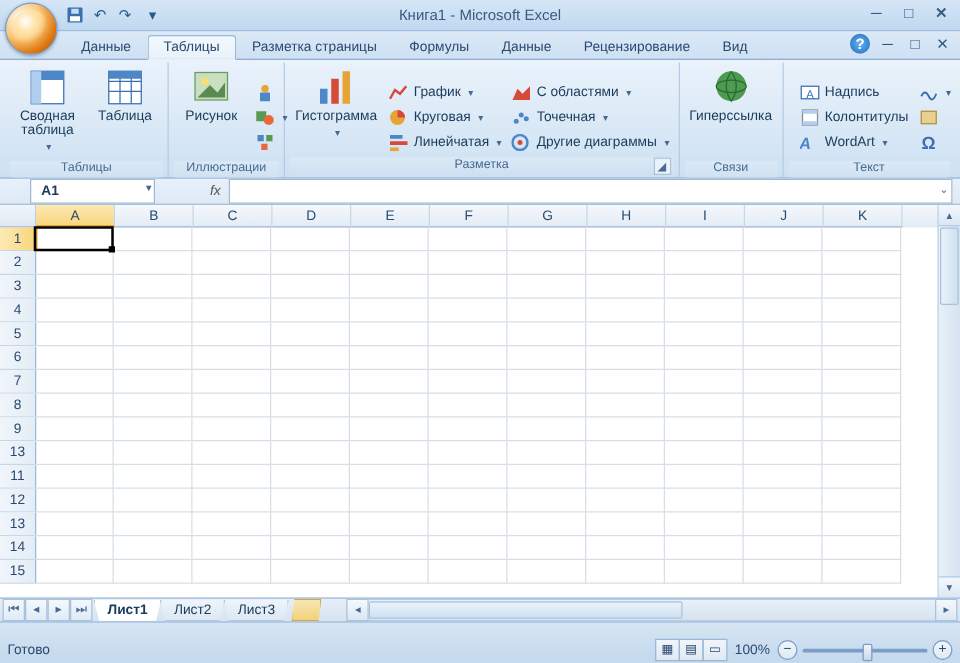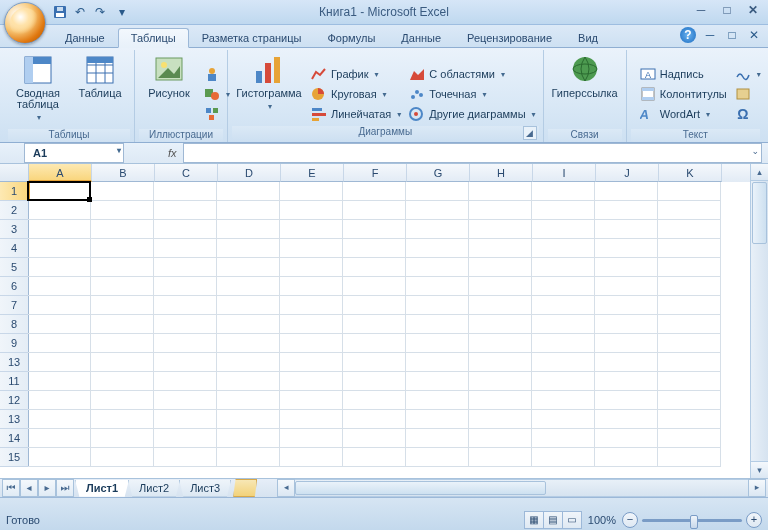--- a/index.html
+++ b/index.html
@@ -259,21 +259,21 @@
               <svg width="16" height="14">
                 <circle cx="7" cy="7" r="6" fill="none" stroke="#4d87c7" stroke-width="2"></circle>
                 <circle cx="7" cy="7" r="2" fill="#d64a3a"></circle>
               </svg>
             </span>
             <span>Другие диаграммы</span>
             <span class="dd">▾</span>
           </div>
       </div>
     </div>
-    <div class="group-label">Диаграммы</div>
+    <div class="group-label">Разметка</div>
     <div class="launcher">◢</div>
   </div>
 
   <div class="group">
     <div class="group-body">
       <div class="bigbtn" style="width:70px">
         <span class="ic">
             <svg width="32" height="30">
               <circle cx="16" cy="14" r="12" fill="#4d9a50"></circle>
               <ellipse cx="16" cy="14" rx="12" ry="5" fill="none" stroke="#2a6a30"></ellipse>

